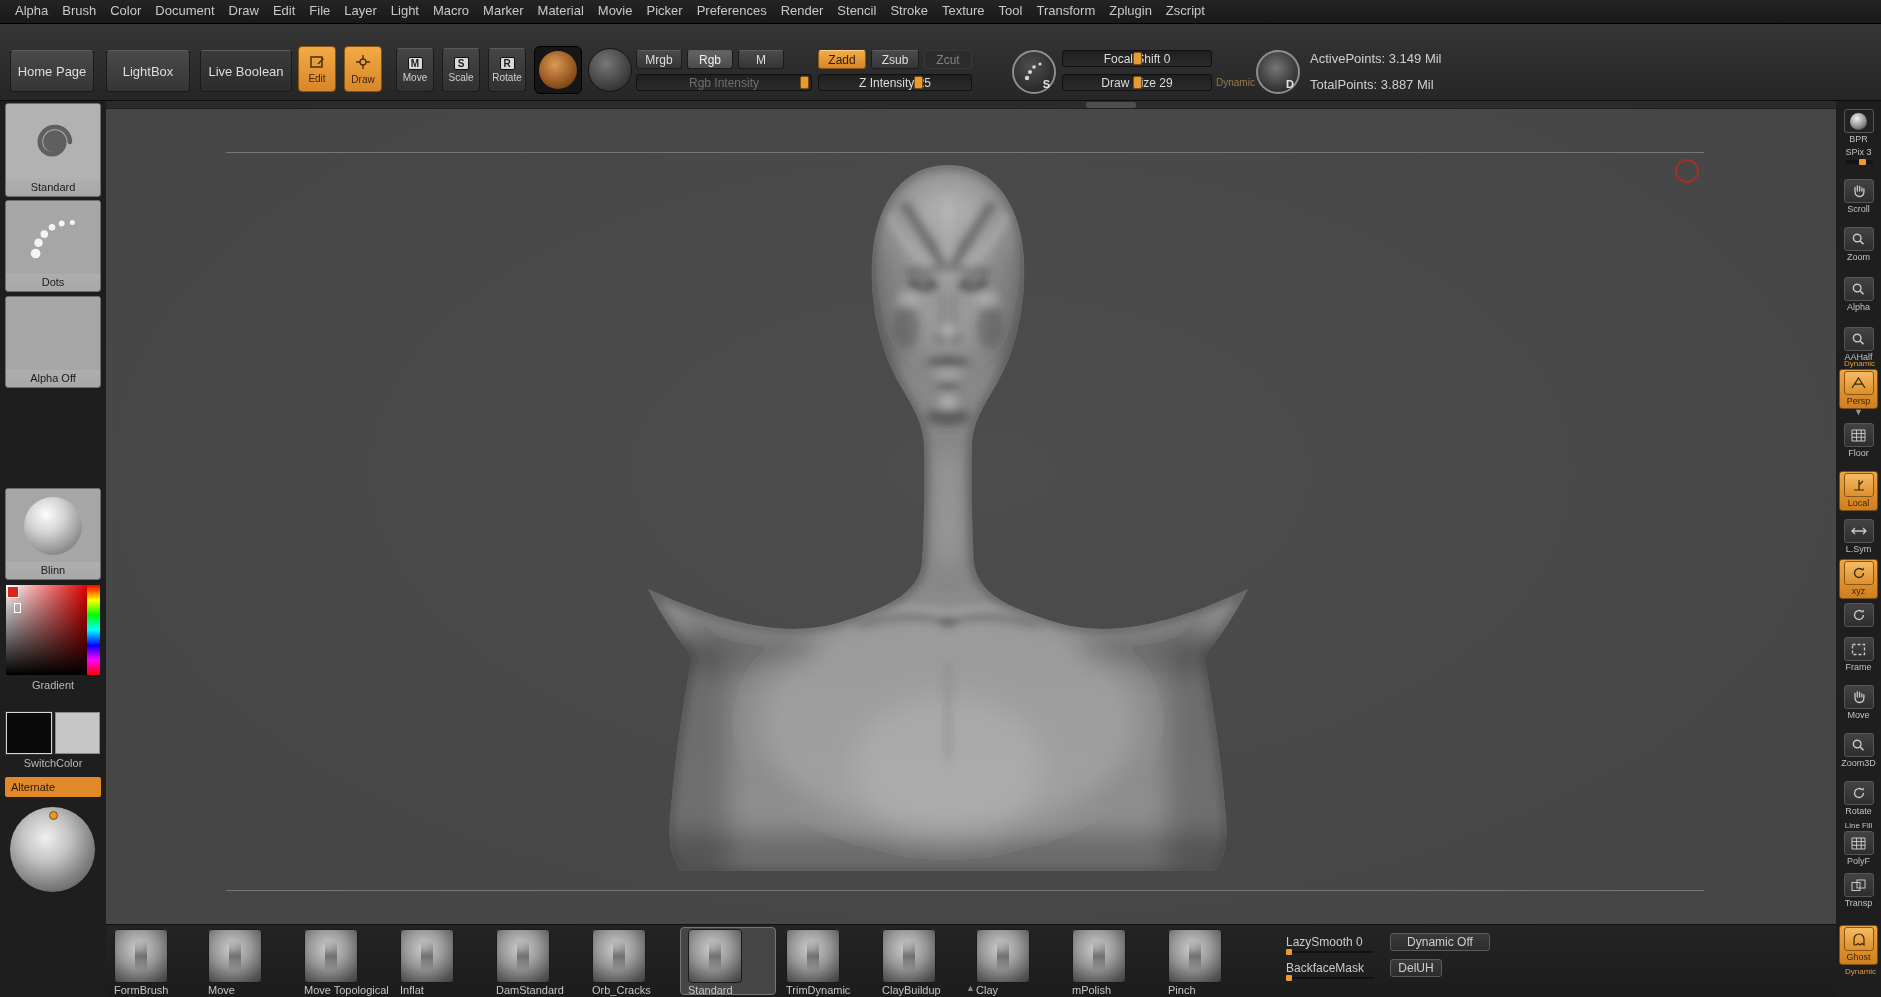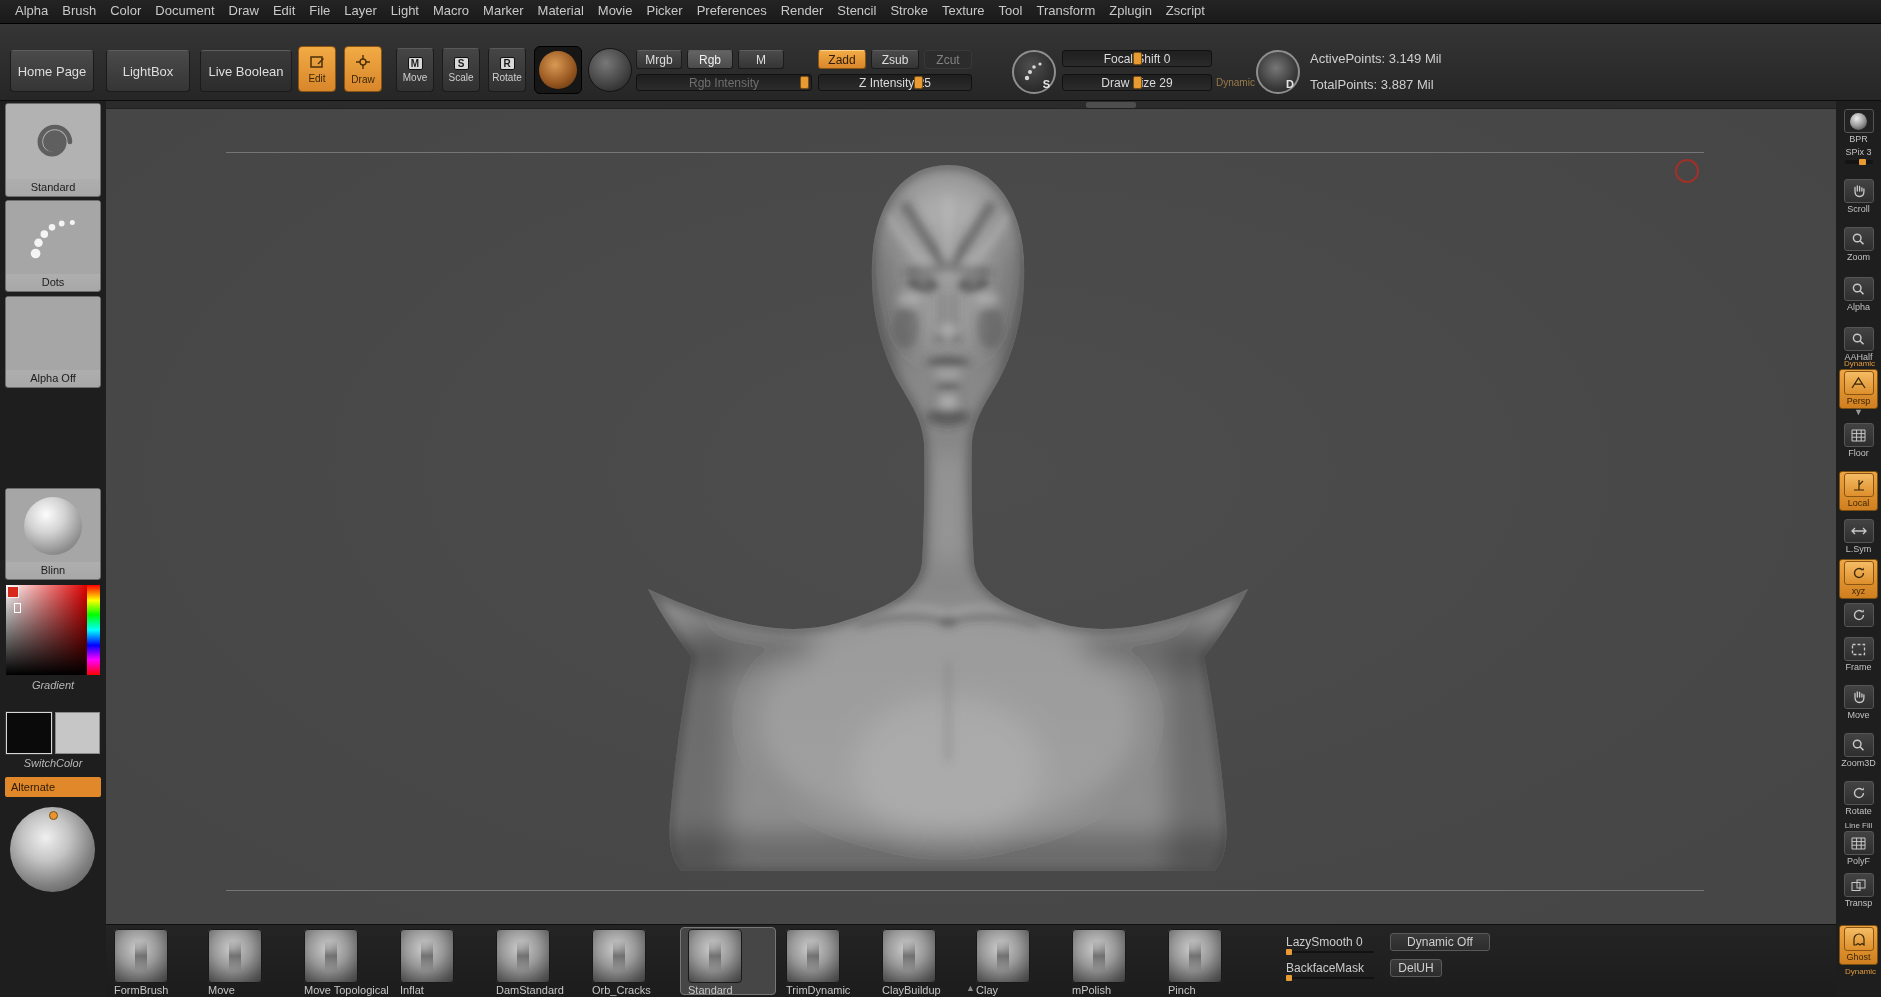--- a/index.html
+++ b/index.html
@@ -54,21 +54,21 @@
     border:1px solid #141414;}
 
   
   .left-shelf{position:absolute;left:0;top:101px;width:106px;height:896px;background:#1e1e1e;}
   .lpanel-item{position:absolute;left:5px;width:96px;
     background:linear-gradient(#c9c9c9,#a8a8a8);border:1px solid #6d6d6d;
     border-radius:3px;display:flex;flex-direction:column;align-items:center;overflow:hidden;}
   .lpanel-img{width:100%;flex:1;background:#a6a6a6;display:flex;align-items:center;justify-content:center;}
   .lpanel-label{font-size:11px;color:#1c1c1c;padding:2px 0 3px;}
   .dark-label{position:absolute;left:0;width:106px;text-align:center;
-    font-size:11px;color:#b8b8b8;font-style:italic;}
+    font-size:11px;color:#b8b8b8;}
   .blinn-ball{width:58px;height:58px;border-radius:50%;
     background:radial-gradient(circle at 38% 30%,#fdfdfd,#d2d2d2 35%,#8f8f8f 72%,#696969);}
   .gradient-box{position:absolute;left:6px;width:94px;height:90px;background:#111;display:flex;}
   .sv-square{flex:1;background-image:linear-gradient(to bottom,rgba(0,0,0,0),#000),
     linear-gradient(to right,#fff,#e00000);}
   .hue-strip{width:13px;background:linear-gradient(#f00 0%,#ff0 17%,#0f0 33%,#0ff 50%,#00f 67%,#f0f 83%,#f00 100%);}
   .cur-swatch{position:absolute;left:1px;top:1px;width:12px;height:12px;background:#d8281c;border:1px solid #f0f0f0;}
   .sv-marker{position:absolute;left:8px;top:18px;width:7px;height:10px;border:1px solid #fff;}
   .switch-swatches{position:absolute;left:6px;width:94px;height:42px;display:flex;gap:3px;}
   .sw-black{flex:1;background:#0a0a0a;border:1px solid #d8d8d8;outline:1px solid #333;}

